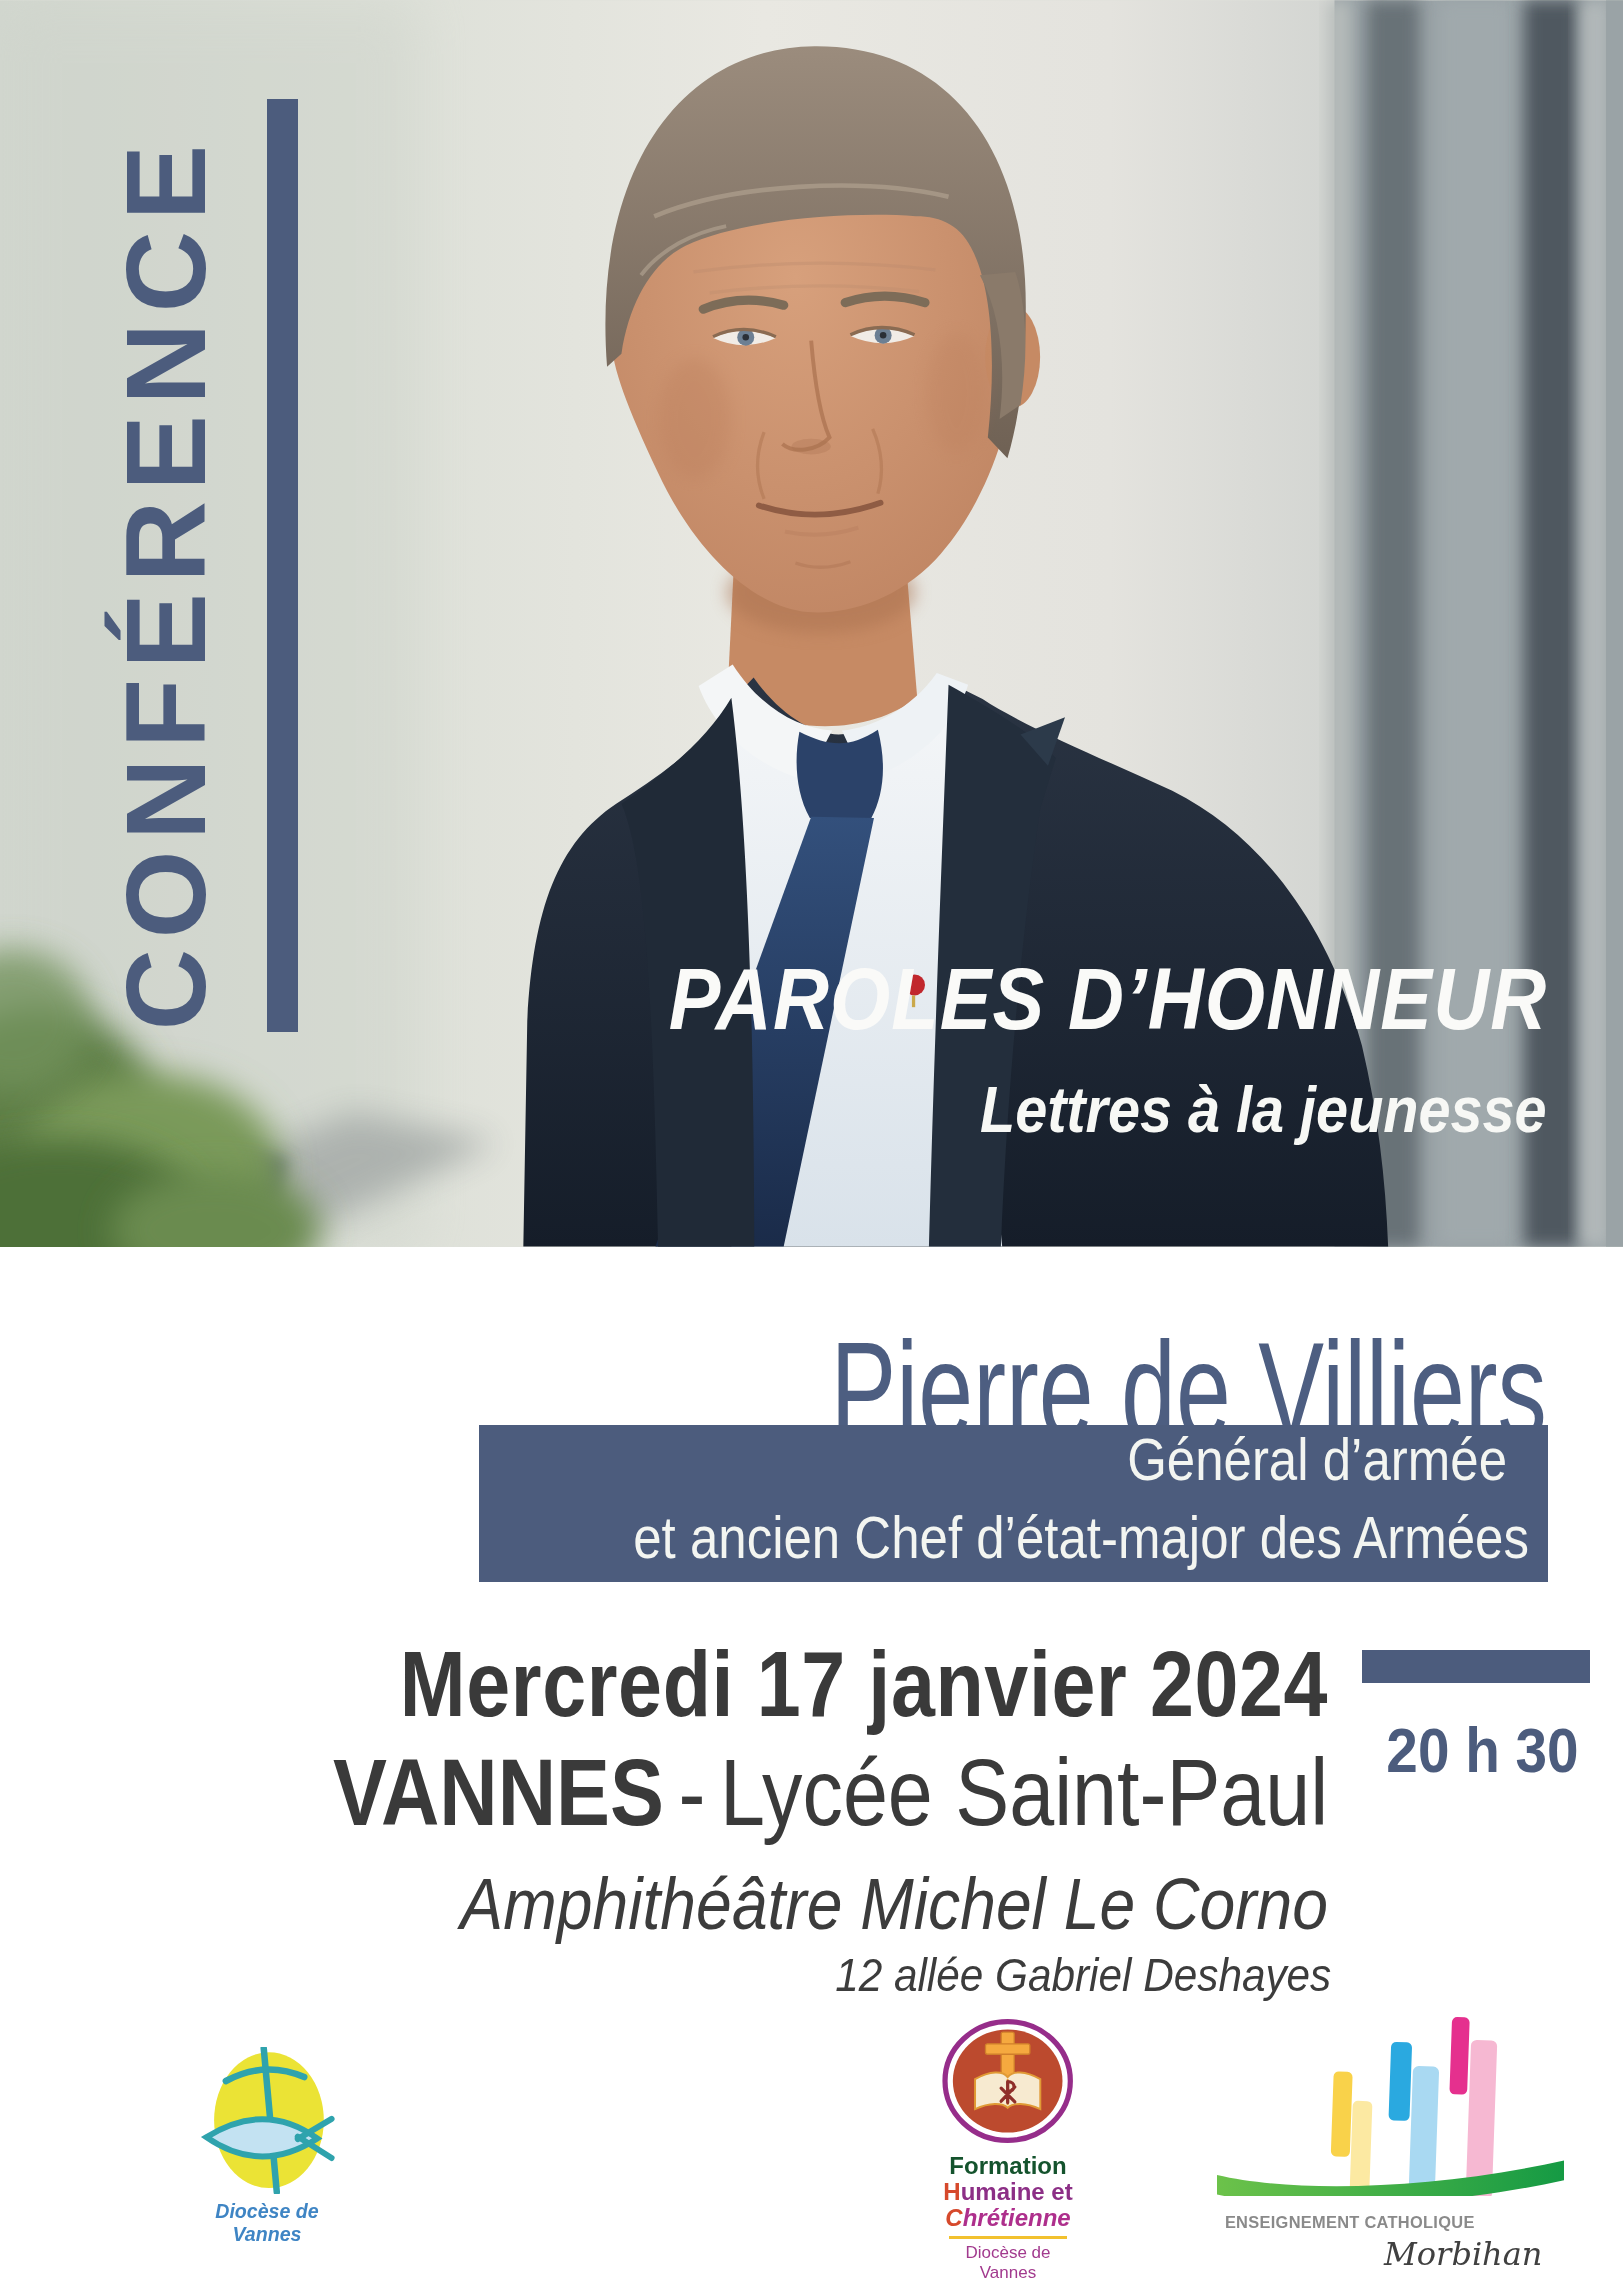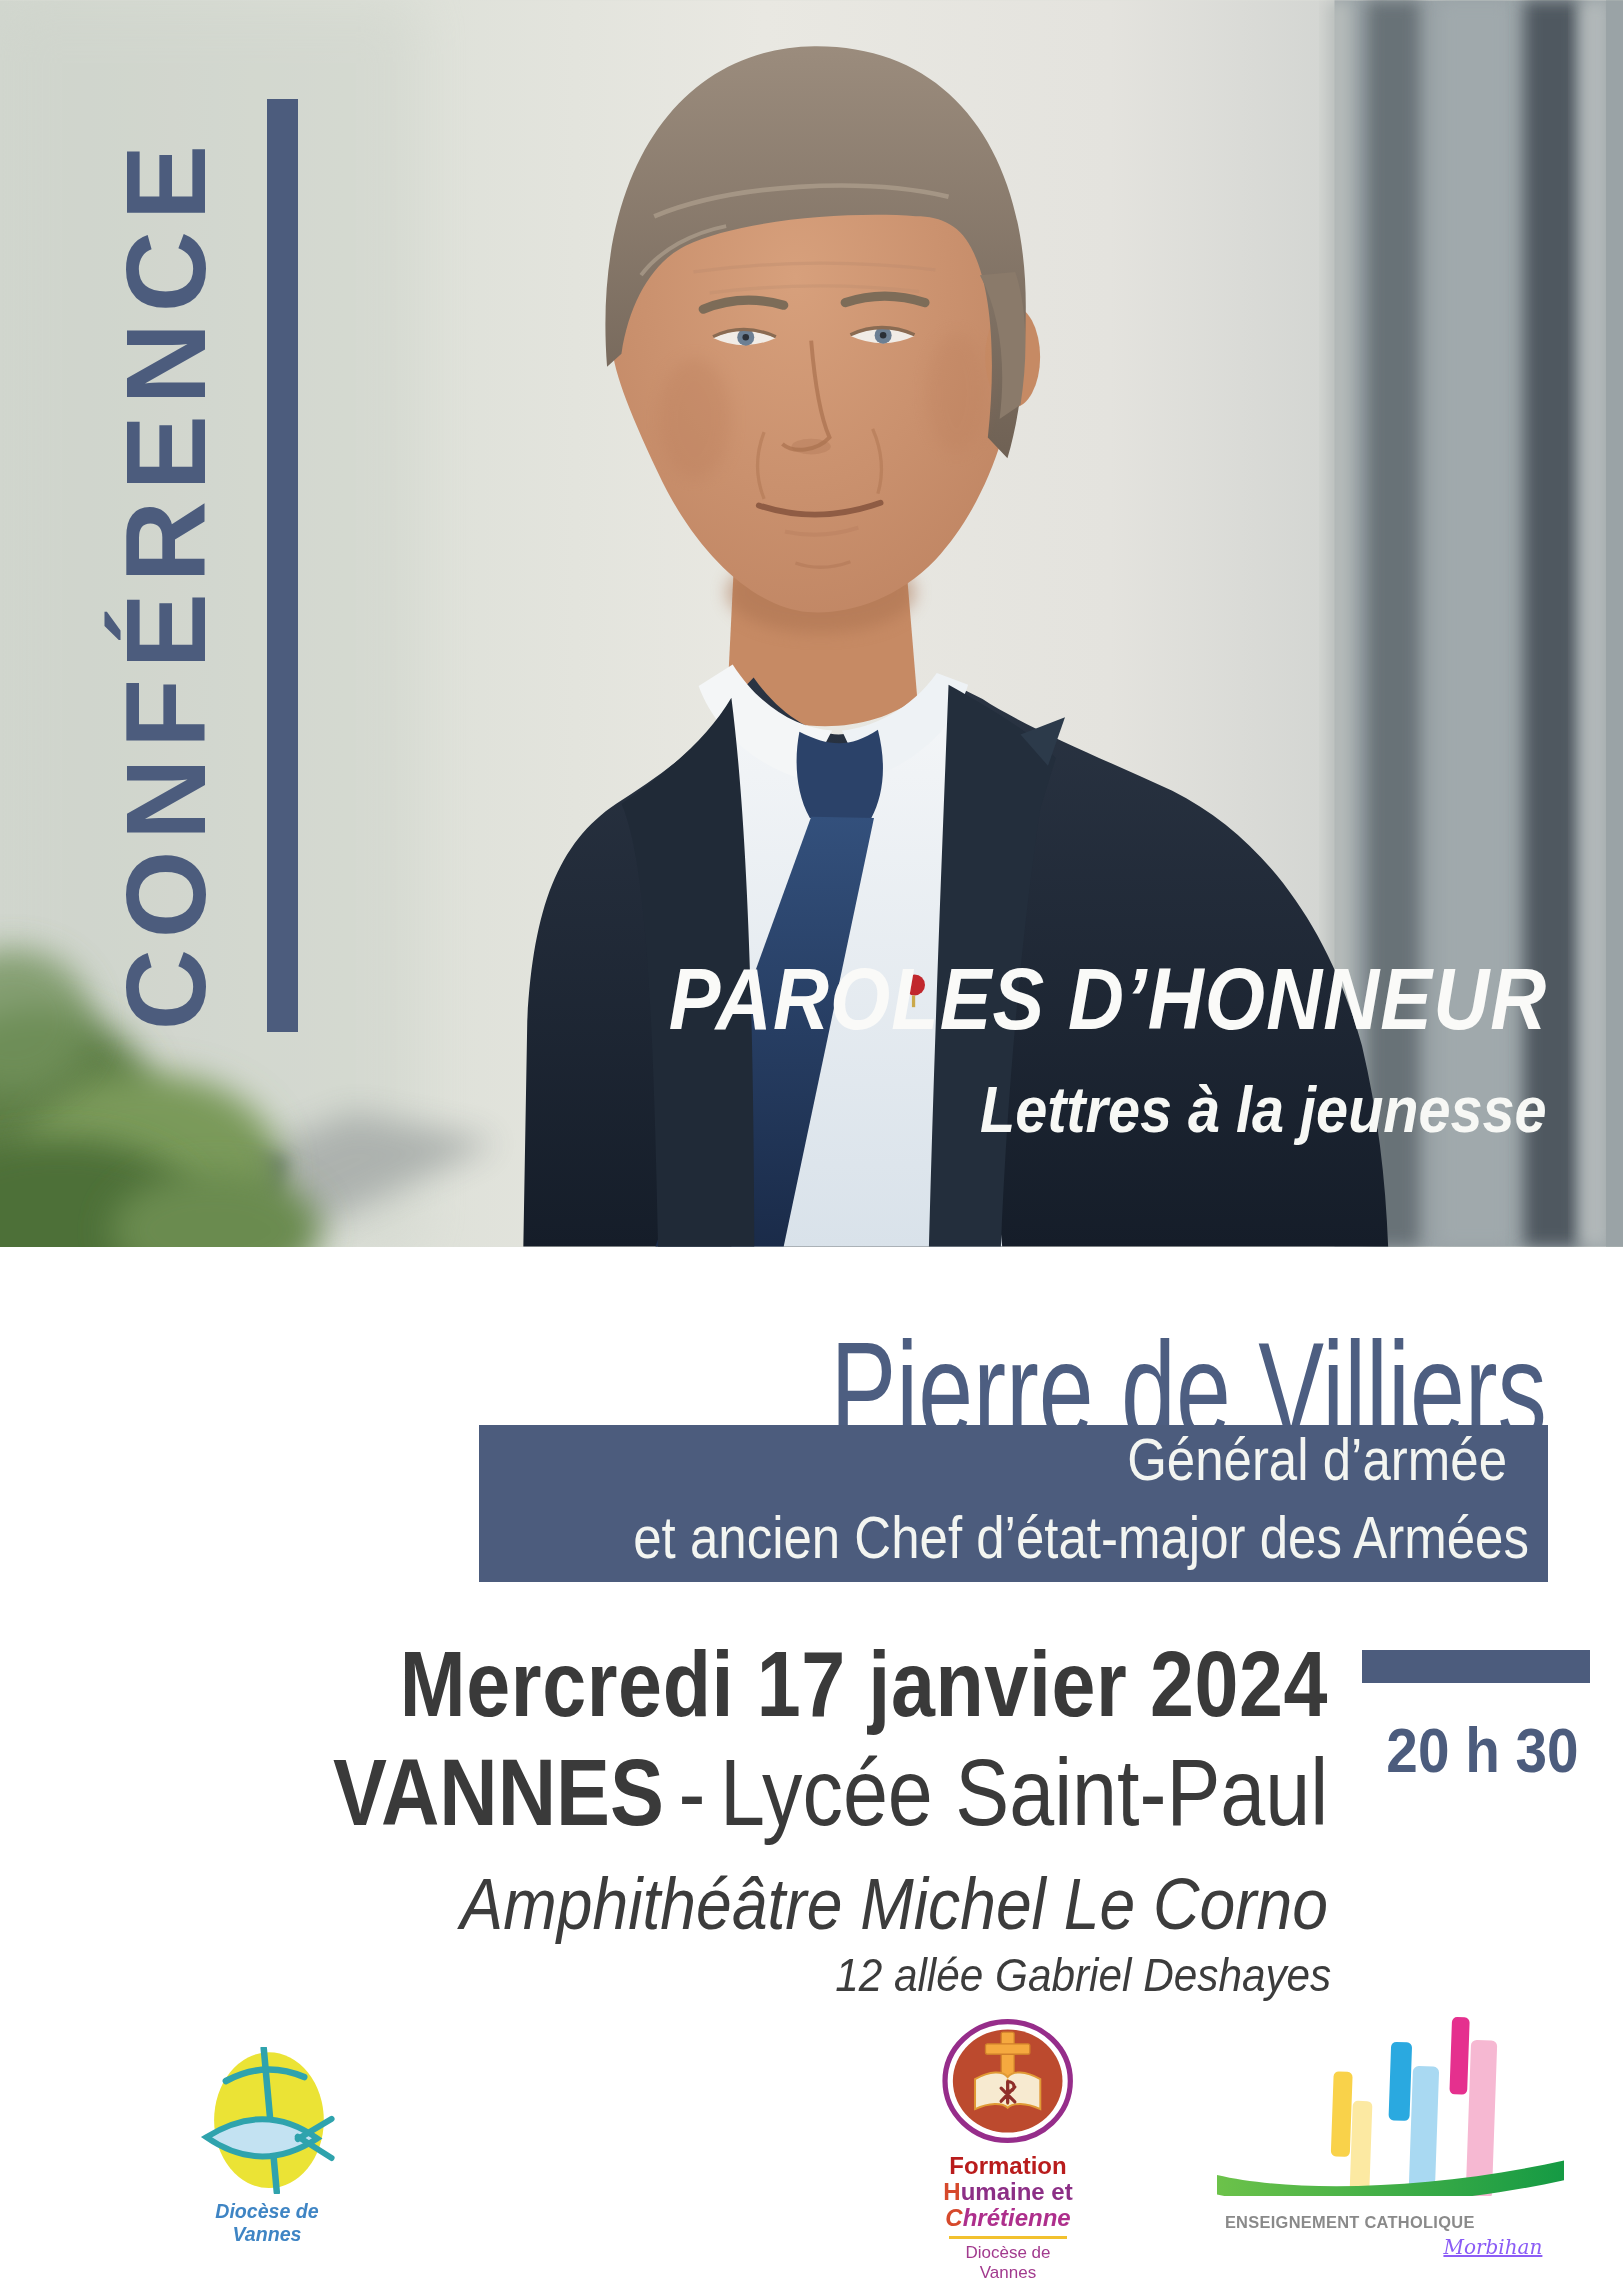--- a/index.html
+++ b/index.html
@@ -92,34 +92,34 @@
   }
   .logo-athenee .title {
     font-family:"Liberation Serif", serif; font-size:56px; letter-spacing:9.2px;
     color:#2d4f92; white-space:nowrap;
   }
   .logo-athenee .subtitle {
     font-size:14.4px; letter-spacing:0.3px; color:#3a3a3a; font-weight:bold; white-space:nowrap;
   }
   .logo-athenee .subtitle .dot { color:#2d4f92; margin:0 5.2px; }
   .logo-fhc { position:absolute; left:941px; top:2019px; width:134px; text-align:center; }
-  .logo-fhc .l1 { margin-top:7.9px; font-weight:bold; font-size:24px; line-height:26px; color:#b91c1c; }
+  .logo-fhc .l1 { margin-top:7.9px; font-weight:bold; font-size:24px; line-height:26px; color:#14532d; }
   .logo-fhc .l2, .logo-fhc .l3 { font-weight:bold; font-size:24px; line-height:26px; color:#8c2f86; }
   .logo-fhc .l3 { color:#ae2f8c;font-style:italic; }
   .logo-fhc .init { color:#d6492c; }
   .logo-fhc .divider { width:118px; height:3.3px; background:#f2c12e; margin:5.2px auto 3.9px auto; }
   .logo-fhc .footer { font-size:17px; color:#a23a8e; }
   .logo-ec { position:absolute; left:1217px; top:2006px; width:347px; }
   .logo-ec .title {
     margin-top:15px; padding-left:7.9px; font-weight:bold; font-size:16.4px;
     letter-spacing:0.3px; color:#8a8a8a; white-space:nowrap;
   }
   .logo-ec .region {
     margin-top:2.6px; text-align:right; padding-right:21.6px;
-    font-family:"DejaVu Serif", serif; font-style:italic; font-size:20px; color:#8b5cf6;text-decoration:underline;
+    font-family:"DejaVu Serif", serif; font-style:italic; font-size:32px; color:#404040;
   }
 </style>
 </head>
 <body>
 
 <div class="poster">
 
   <div class="photo">
     <svg width="1623" height="1247" viewBox="0 0 2481 1905">
       <defs>

